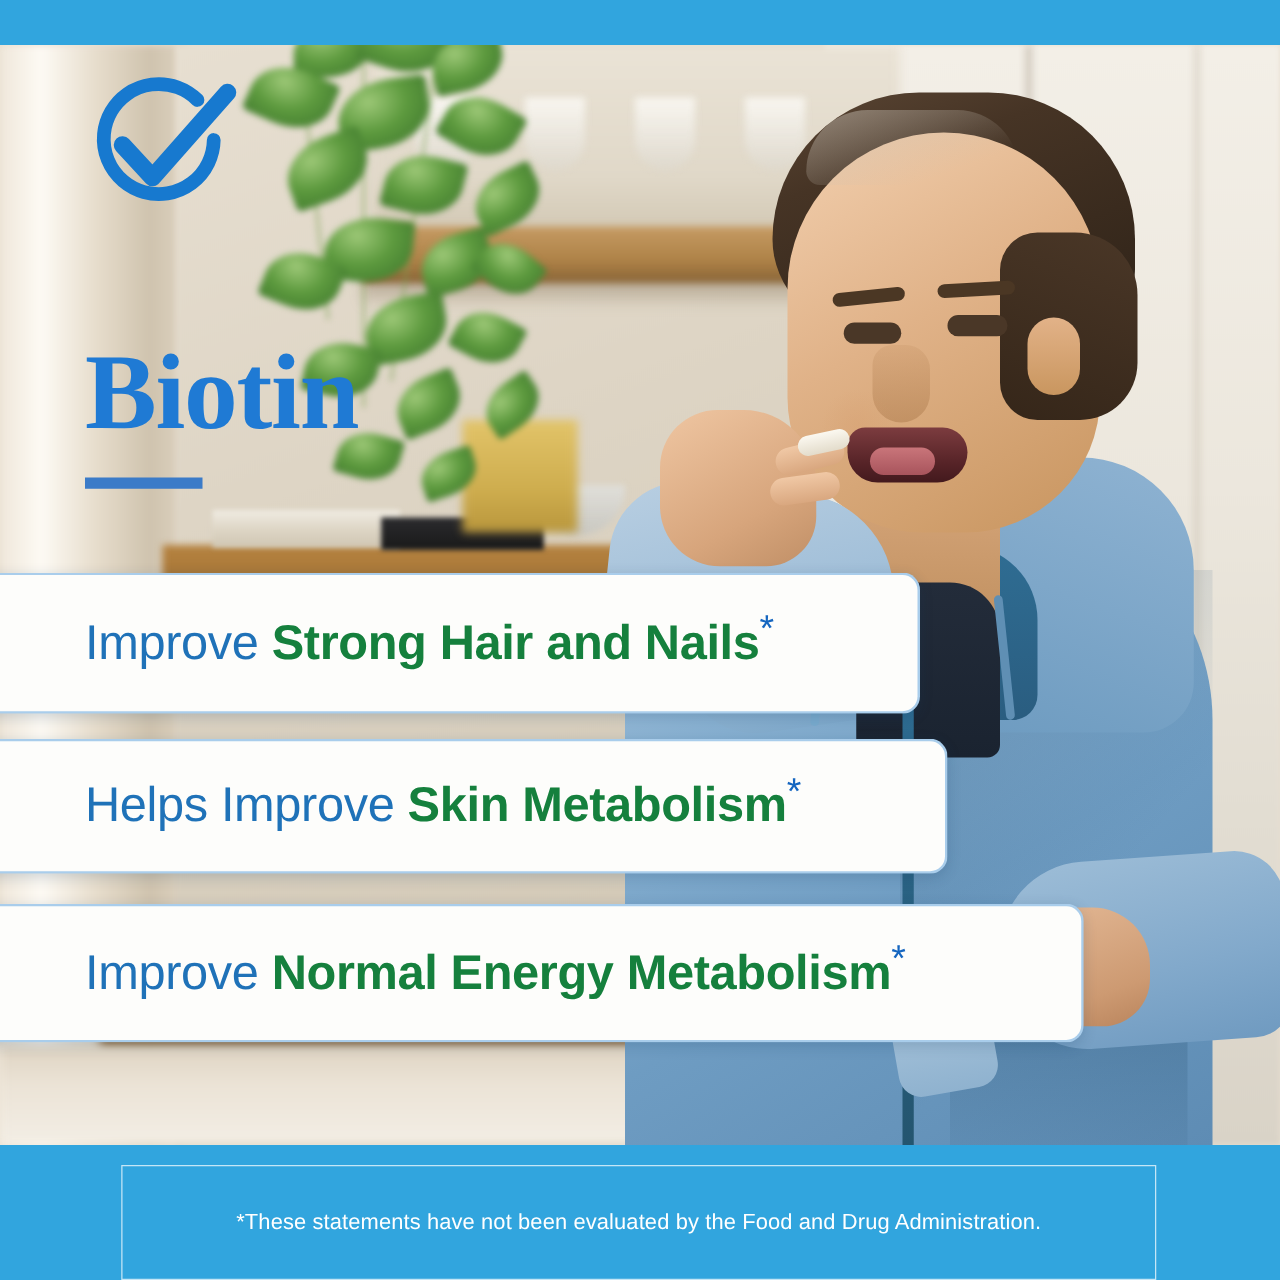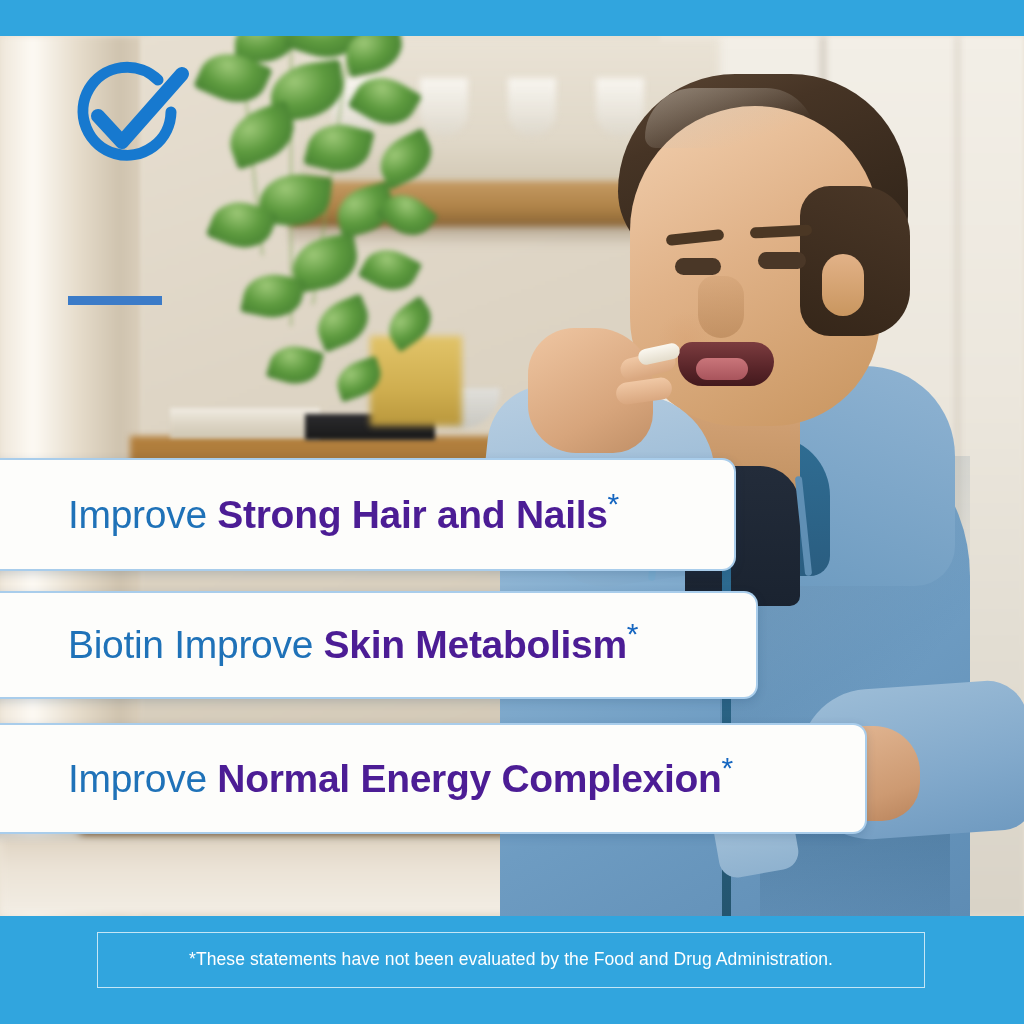--- a/index.html
+++ b/index.html
@@ -322,37 +322,37 @@
     z-index:20;
     white-space:nowrap;
   }
   .bar-text {
     padding-left:82px;
     font-size:39px;
     color:#1f72b8;
     font-weight:400;
     letter-spacing:-0.3px;
   }
-  .bar-text b { color:#4c1d95; font-weight:700; }
+  .bar-text b { color:#15803d; font-weight:700; }
   .bar-text sup.ast {
     font-size:30px;
     font-weight:400;
     vertical-align:super;
     line-height:0;
     color:#1566c0;
   }
 
   #bar1 { top:458px; width:750px; height:113px; }
   #bar2 { top:591px; width:772px; height:108px; }
   #bar3 { top:723px; width:881px; height:111px; }
 
   
   .footer-box {
     position:absolute; left:97px; top:932px;
-    width:828px; height:56px;
+    width:828px; height:92px;
     border:1px solid rgba(255,255,255,.72);
     display:flex; flex-direction:row;
     align-items:center; justify-content:center;
     z-index:20;
   }
   .footer-line {
     color:#ffffff;
     font-size:17.5px;
     line-height:1.45;
     font-weight:300;
@@ -460,38 +460,39 @@
   <div class="band-bottom"></div>
 
   <div class="logo">
     <svg width="120" height="115" viewBox="0 0 120 115">
       <path d="M88 22 A44 44 0 1 0 101 54" fill="none" stroke="#1779cf" stroke-width="11" stroke-linecap="round"></path>
       <path d="M28 58 L52 84 L112 16" fill="none" stroke="#1779cf" stroke-width="14" stroke-linecap="round" stroke-linejoin="round"></path>
     </svg>
   </div>
 
   <div class="title-block">
+    <div class="title">Biotin</div>
     <div class="title-rule"></div>
   </div>
 
   <div class="bar" id="bar1">
     <div class="bar-text">
       <span>Improve </span><b>Strong Hair and Nails</b><sup class="ast">*</sup>
     </div>
   </div>
 
   <div class="bar" id="bar2">
     <div class="bar-text">
-      <span>Biotin Improve </span><b>Skin Metabolism</b><sup class="ast">*</sup>
+      <span>Helps Improve </span><b>Skin Metabolism</b><sup class="ast">*</sup>
     </div>
   </div>
 
   <div class="bar" id="bar3">
     <div class="bar-text">
-      <span>Improve </span><b>Normal Energy Complexion</b><sup class="ast">*</sup>
+      <span>Improve </span><b>Normal Energy Metabolism</b><sup class="ast">*</sup>
     </div>
   </div>
 
   <div class="footer-box">
     <div class="footer-line">*These statements have not been evaluated by the Food and Drug Administration.</div>
   </div>
 
 </div>
 
 </body></html>

